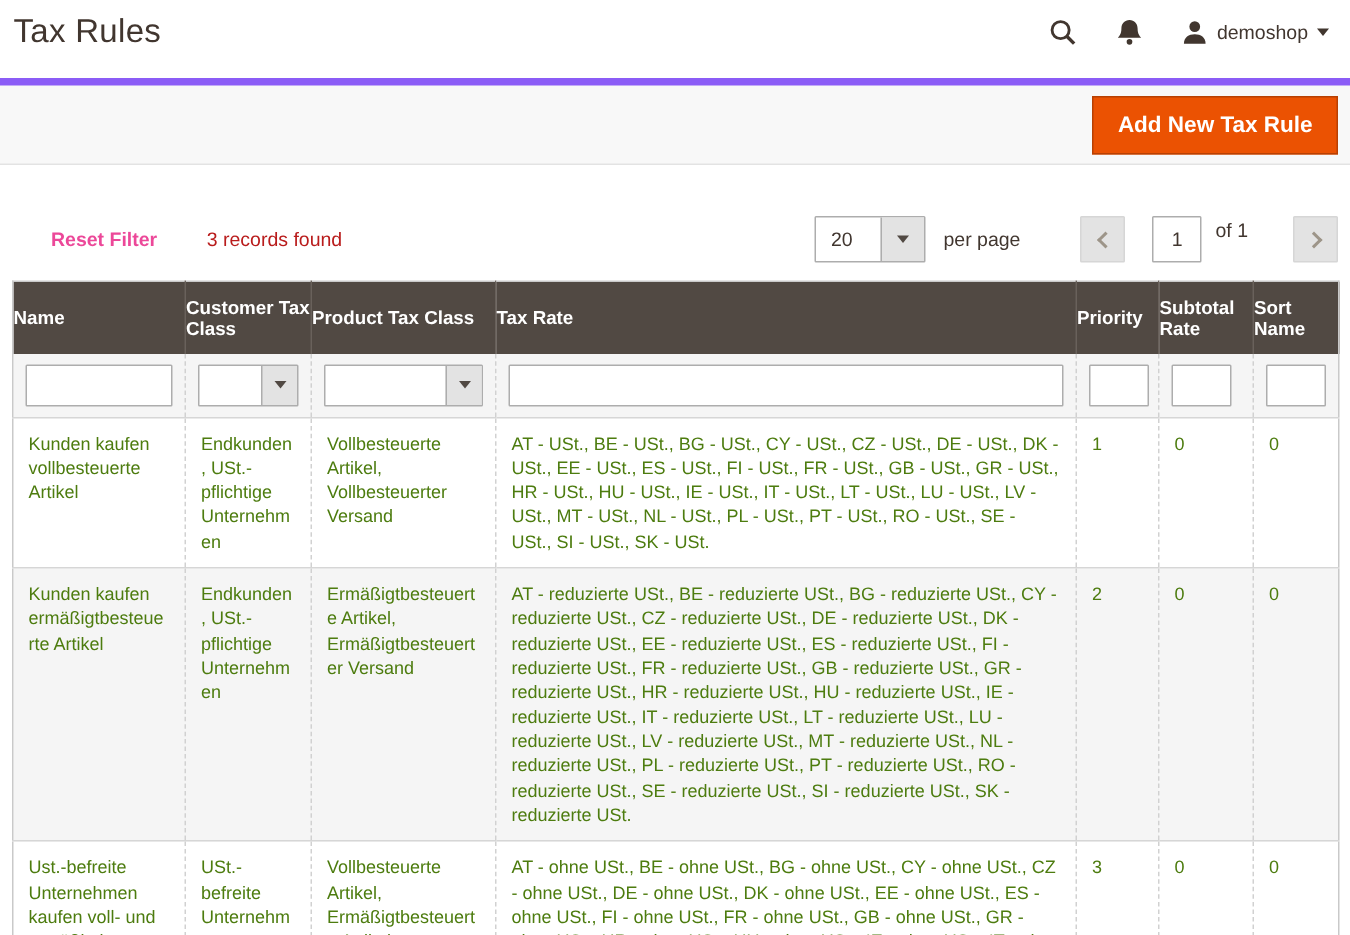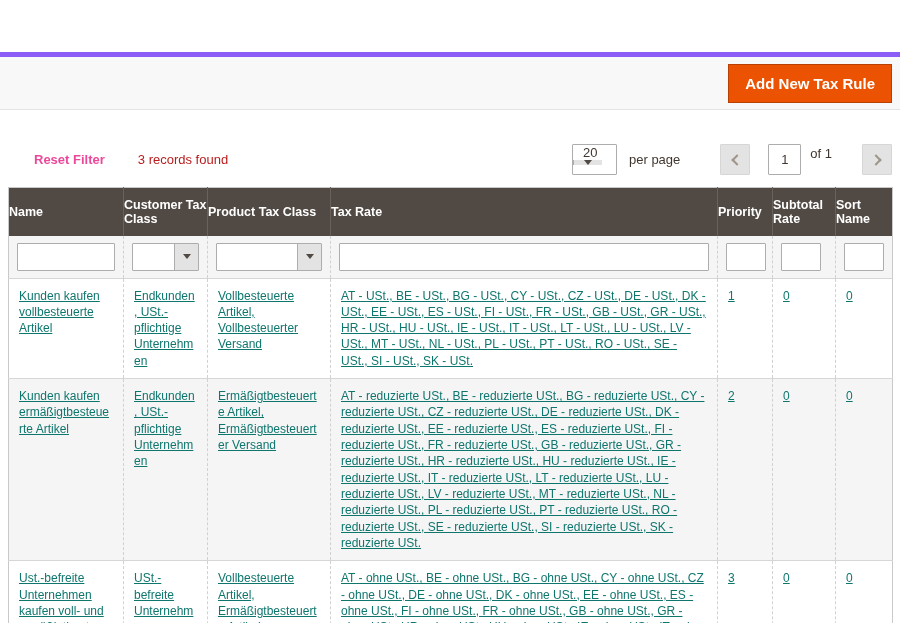--- a/index.html
+++ b/index.html
@@ -18,21 +18,21 @@
   .page-actions-band { background:#f8f8f8; border-top:5px solid #8b5cf6; border-bottom:1px solid #e3e3e3; height:58px; display:flex; justify-content:flex-end; align-items:center; padding:0 8px; }
   .add-btn { background:#eb5202; color:#fff; border:1px solid #b84002; border-radius:0; font-family:inherit; font-size:15px; font-weight:700; padding:10px 16px; cursor:pointer; }
 
   
   .grid-toolbar { display:flex; justify-content:space-between; align-items:center; margin:34px 8px 12px 8px; }
   .gt-left { display:flex; align-items:center; }
   .search-btn { background:#514943; color:#fff; border:1px solid #514943; font-family:inherit; font-size:13px; font-weight:700; padding:7px 15px; cursor:pointer; border-radius:1px; }
   .reset-link { color:#ec4899; font-size:13px; font-weight:700; margin-left:26px; text-decoration:none; cursor:pointer; background:none; border:none; font-family:inherit; }
   .records-found { font-size:13px; color:#b91c1c; margin-left:33px; }
   .gt-right { display:flex; align-items:center; }
-  .per-page-select { display:flex; align-items:stretch; border:1px solid #adadad; background:#fff; height:31px; cursor:pointer; border-radius:1px;flex-direction:column; }
+  .per-page-select { display:flex; align-items:stretch; border:1px solid #adadad; background:#fff; height:31px; cursor:pointer; border-radius:1px; }
   .pps-value { width:43px; display:flex; align-items:center; padding-left:10px; font-size:13px; color:#41362f; }
   .pps-caret { width:29px; background:#e3e3e3; border-left:1px solid #adadad; display:flex; align-items:center; justify-content:center; }
   .pps-caret .caret-down { border-top-color:#514943; }
   .per-page-label { font-size:13px; color:#41362f; margin:0 40px 0 12px; }
   .page-btn { width:30px; height:31px; background:#e3e3e3; border:1px solid #d6d6d6; border-radius:1px; display:flex; align-items:center; justify-content:center; cursor:default; }
   .chev { width:8px; height:8px; border-left:2px solid #9d9archive89; border-bottom:2px solid #9d9589; display:inline-block; }
   .chev-l { border-left:2px solid #9d9589; border-bottom:2px solid #9d9589; transform:rotate(45deg); margin-left:3px; }
   .chev-r { border-left:none; border-bottom:none; border-right:2px solid #9d9589; border-top:2px solid #9d9589; transform:rotate(45deg); margin-right:3px; }
   .page-input { width:33px; height:31px; border:1px solid #adadad; text-align:center; font-size:13px; color:#41362f; font-family:inherit; margin:0 0 0 18px; border-radius:1px; }
   .page-of { font-size:13px; color:#41362f; margin:0 30px 12px 9px; }
@@ -43,30 +43,55 @@
   table.grid thead th { background:#514943; color:#fff; font-size:12.5px; font-weight:700; text-align:left; padding:8px 0; vertical-align:middle; height:48px; border-left:1px solid #69615b; cursor:pointer; }
   table.grid thead th:first-child { border-left:none; }
   tr.filter-row td { background:#f5f5f5; padding:7px 8px; border-left:1px dashed #d1d1d1; border-bottom:1px solid #d6d6d6; vertical-align:middle; }
   tr.filter-row td:first-child { border-left:none; }
   .f-input { width:100%; height:28px; border:1px solid #adadad; font-family:inherit; font-size:12px; padding:0 6px; border-radius:1px; background:#fff; }
   .f-input-sm { width:40px; height:28px; border:1px solid #adadad; font-family:inherit; font-size:12px; padding:0 4px; border-radius:1px; background:#fff; }
   .f-select { display:flex; align-items:stretch; border:1px solid #adadad; background:#fff; height:28px; cursor:pointer; border-radius:1px; }
   .f-select .fs-val { flex:1; }
   .f-select .fs-caret { width:24px; background:#e3e3e3; border-left:1px solid #adadad; display:flex; align-items:center; justify-content:center; }
   .f-select .caret-down { border-top-color:#514943; border-left-width:4px; border-right-width:4px; }
-  table.grid tbody td { font-size:12px; color:#0f766e; line-height:1.36; padding:9px 10px; vertical-align:top; border-left:1px dashed #d1d1d1; border-bottom:1px solid #d6d6d6; word-wrap:break-word;text-decoration:underline; }
+  table.grid tbody td { font-size:12px; color:#4d7c0f; line-height:1.36; padding:9px 10px; vertical-align:top; border-left:1px dashed #d1d1d1; border-bottom:1px solid #d6d6d6; word-wrap:break-word; }
   table.grid tbody td:first-child { border-left:none; }
   table.grid tbody tr.alt td { background:#f5f5f5; }
   table.grid tbody tr:last-child td { border-bottom:none; }
   table.grid tbody tr { cursor:pointer; }
 </style>
 </head>
 <body>
 
 <div class="page-header">
+  <h1 class="page-title">Tax Rules</h1>
+  <div class="header-actions">
+    <button class="icon-btn" aria-label="search">
+      <svg width="19" height="19" viewBox="0 0 20 20">
+          <circle cx="8.5" cy="8.5" r="6" fill="none" stroke="#41362f" stroke-width="2"></circle>
+          <line x1="13" y1="13" x2="18" y2="18" stroke="#41362f" stroke-width="2.4"></line>
+        </svg>
+    </button>
+    <button class="icon-btn" aria-label="notifications">
+      <svg width="18" height="19" viewBox="0 0 20 21">
+          <path d="M10 1.5c-3.6 0-6 2.7-6 6.2 0 4-1.6 5.8-2.6 6.8h17.2c-1-1-2.6-2.8-2.6-6.8 0-3.5-2.4-6.2-6-6.2z" fill="#41362f"></path>
+          <circle cx="10" cy="17.6" r="2.1" fill="#41362f"></circle>
+        </svg>
+    </button>
+    <button class="user-menu">
+      <span style="display:flex;">
+        <svg width="17" height="17" viewBox="0 0 20 20">
+            <circle cx="10" cy="5.6" r="4.2" fill="#41362f"></circle>
+            <path d="M1.5 19c0-5 3.8-7.4 8.5-7.4s8.5 2.4 8.5 7.4z" fill="#41362f"></path>
+          </svg>
+      </span>
+      <span class="user-name">demoshop</span>
+      <span class="caret-down"></span>
+    </button>
+  </div>
 </div>
 
 <div class="page-actions-band">
   <button class="add-btn">Add New Tax Rule</button>
 </div>
 
 <div class="grid-toolbar">
   <div class="gt-left">
     <button class="reset-link">Reset Filter</button>
     <span class="records-found">3 records found</span>

